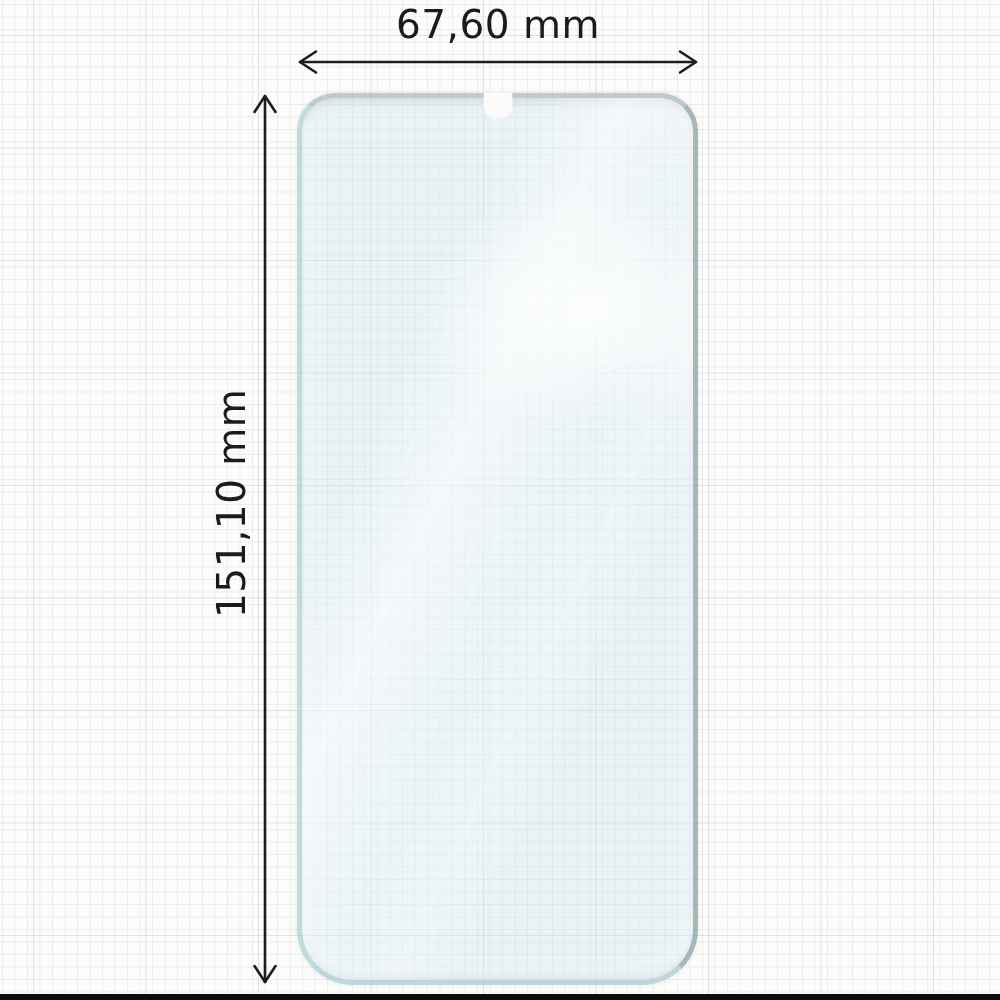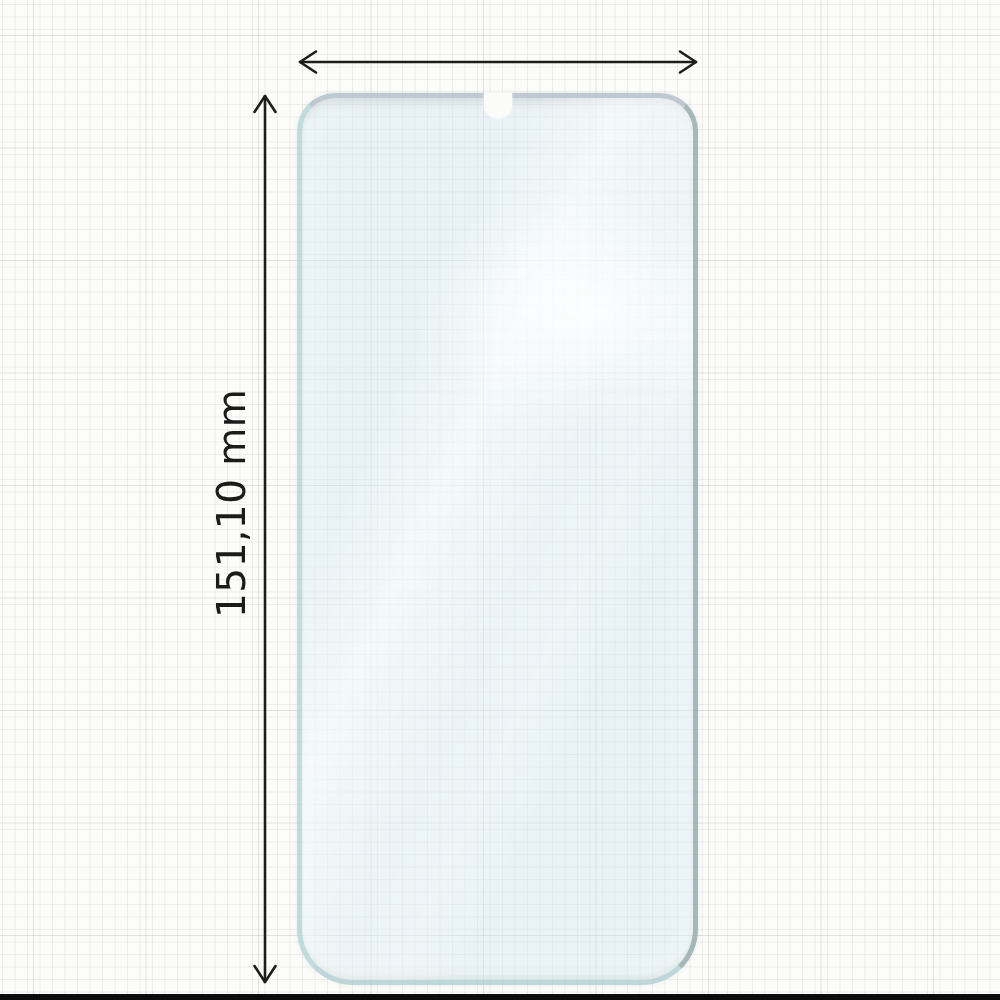--- a/index.html
+++ b/index.html
@@ -116,20 +116,21 @@
     width: 100%;
     height: 6px;
     background: #0c0c0c;
   }
 </style>
 </head>
 <body>
 
 <div class="page">
 
+  <div class="dim-label width-label">67,60 mm</div>
 
   <svg class="h-arrow" viewBox="0 0 416 32" aria-hidden="true">
     <path class="arrow-stroke" d="M10 16 H406"></path>
     <path class="arrow-stroke" d="M26 5.5 L10 16 L26 26.5"></path>
     <path class="arrow-stroke" d="M390 5.5 L406 16 L390 26.5"></path>
   </svg>
 
   <div class="dim-label height-label">151,10 mm</div>
 
   <svg class="v-arrow" viewBox="0 0 32 906" aria-hidden="true">

